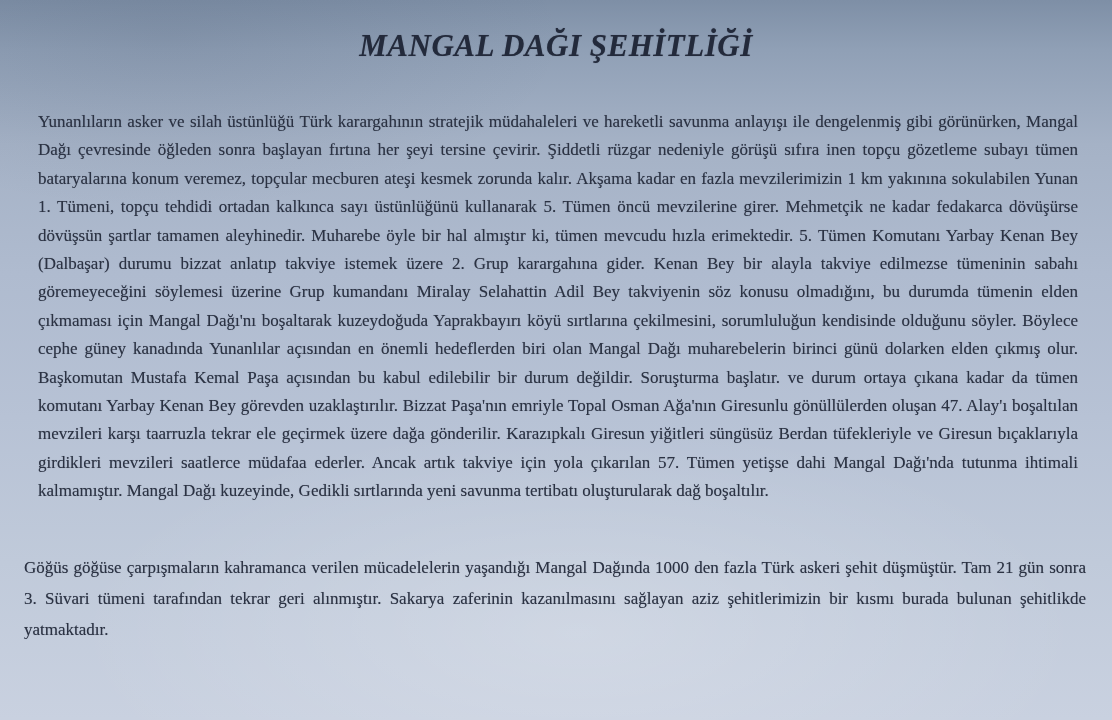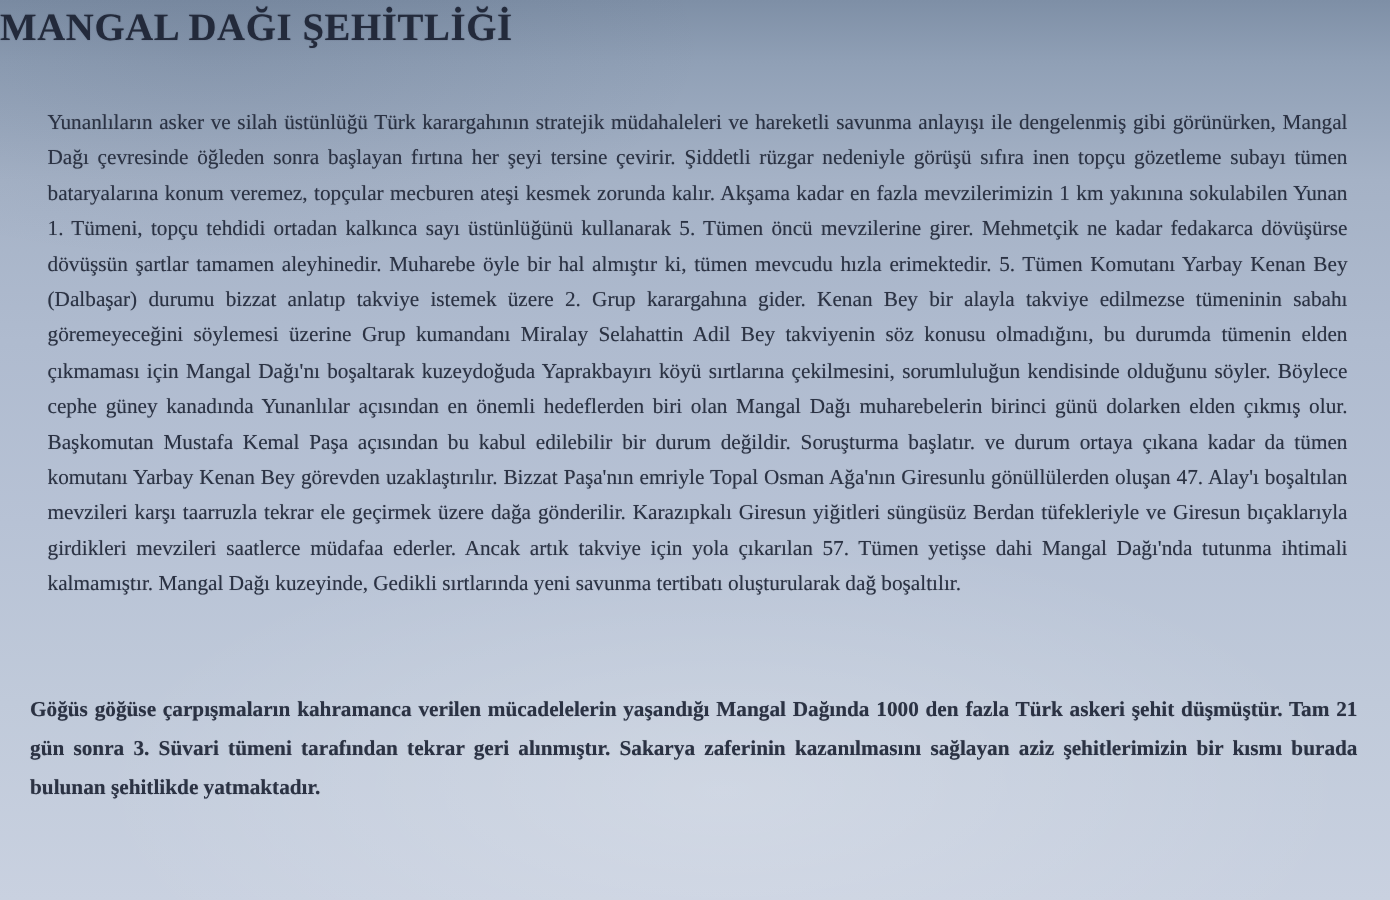--- a/index.html
+++ b/index.html
@@ -22,45 +22,46 @@
         #a5b2c6 20%,
         #afbbcf 38%,
         #b7c2d5 58%,
         #c0cada 78%,
         #c9d1e0 100%);
     font-family: "Liberation Serif", "DejaVu Serif", serif;
     color: #2b3243;
   }
   .title {
     margin: 0;
-    padding-top: 4px;
+    padding-top: 28px;
+    text-align: center;
     font-size: 31px;
     font-weight: bold;
     letter-spacing: 0.5px;
     color: #232a3b;
     text-shadow: 0 0 1px rgba(35,42,59,0.45);
+    font-style: italic;
   }
   p {
     margin: 0;
     font-size: 17px;
     text-align: justify;
     text-shadow: 0 0 0.7px rgba(43,50,67,0.45);
   }
   .para-intro {
     margin: 24px 24px 0 23px;
     line-height: 25px;
   }
   .para-main {
     margin: 44px 34px 0 38px;
     line-height: 28.4px;
   }
   .para-closing {
-    margin: 70px 26px 0 24px;
+    margin: 46px 26px 0 24px;
     line-height: 31px;
-    font-weight: bold;
   }
 </style>
 </head>
 <body>
 
 <div class="photo">
   <h1 class="title">MANGAL DAĞI ŞEHİTLİĞİ</h1>
 
 
   <p class="para-main">Yunanlıların asker ve silah üstünlüğü Türk karargahının stratejik müdahaleleri ve hareketli savunma anlayışı ile dengelenmiş gibi görünürken, Mangal Dağı çevresinde öğleden sonra başlayan fırtına her şeyi tersine çevirir. Şiddetli rüzgar nedeniyle görüşü sıfıra inen topçu gözetleme subayı tümen bataryalarına konum veremez, topçular mecburen ateşi kesmek zorunda kalır. Akşama kadar en fazla mevzilerimizin 1 km yakınına sokulabilen Yunan 1. Tümeni, topçu tehdidi ortadan kalkınca sayı üstünlüğünü kullanarak 5. Tümen öncü mevzilerine girer. Mehmetçik ne kadar fedakarca dövüşürse dövüşsün şartlar tamamen aleyhinedir. Muharebe öyle bir hal almıştır ki, tümen mevcudu hızla erimektedir. 5. Tümen Komutanı Yarbay Kenan Bey (Dalbaşar) durumu bizzat anlatıp takviye istemek üzere 2. Grup karargahına gider. Kenan Bey bir alayla takviye edilmezse tümeninin sabahı göremeyeceğini söylemesi üzerine Grup kumandanı Miralay Selahattin Adil Bey takviyenin söz konusu olmadığını, bu durumda tümenin elden çıkmaması için Mangal Dağı'nı boşaltarak kuzeydoğuda Yaprakbayırı köyü sırtlarına çekilmesini, sorumluluğun kendisinde olduğunu söyler. Böylece cephe güney kanadında Yunanlılar açısından en önemli hedeflerden biri olan Mangal Dağı muharebelerin birinci günü dolarken elden çıkmış olur. Başkomutan Mustafa Kemal Paşa açısından bu kabul edilebilir bir durum değildir. Soruşturma başlatır. ve durum ortaya çıkana kadar da tümen komutanı Yarbay Kenan Bey görevden uzaklaştırılır. Bizzat Paşa'nın emriyle Topal Osman Ağa'nın Giresunlu gönüllülerden oluşan 47. Alay'ı boşaltılan mevzileri karşı taarruzla tekrar ele geçirmek üzere dağa gönderilir. Karazıpkalı Giresun yiğitleri süngüsüz Berdan tüfekleriyle ve Giresun bıçaklarıyla girdikleri mevzileri saatlerce müdafaa ederler. Ancak artık takviye için yola çıkarılan 57. Tümen yetişse dahi Mangal Dağı'nda tutunma ihtimali kalmamıştır. Mangal Dağı kuzeyinde, Gedikli sırtlarında yeni savunma tertibatı oluşturularak dağ boşaltılır.</p>

